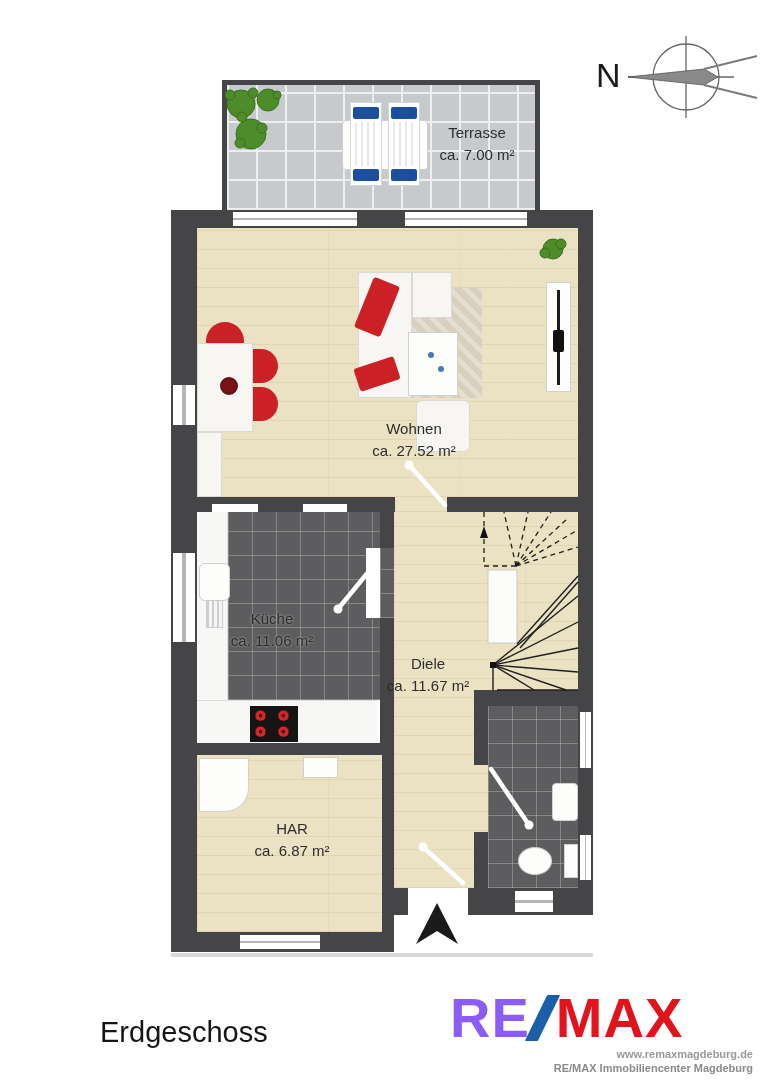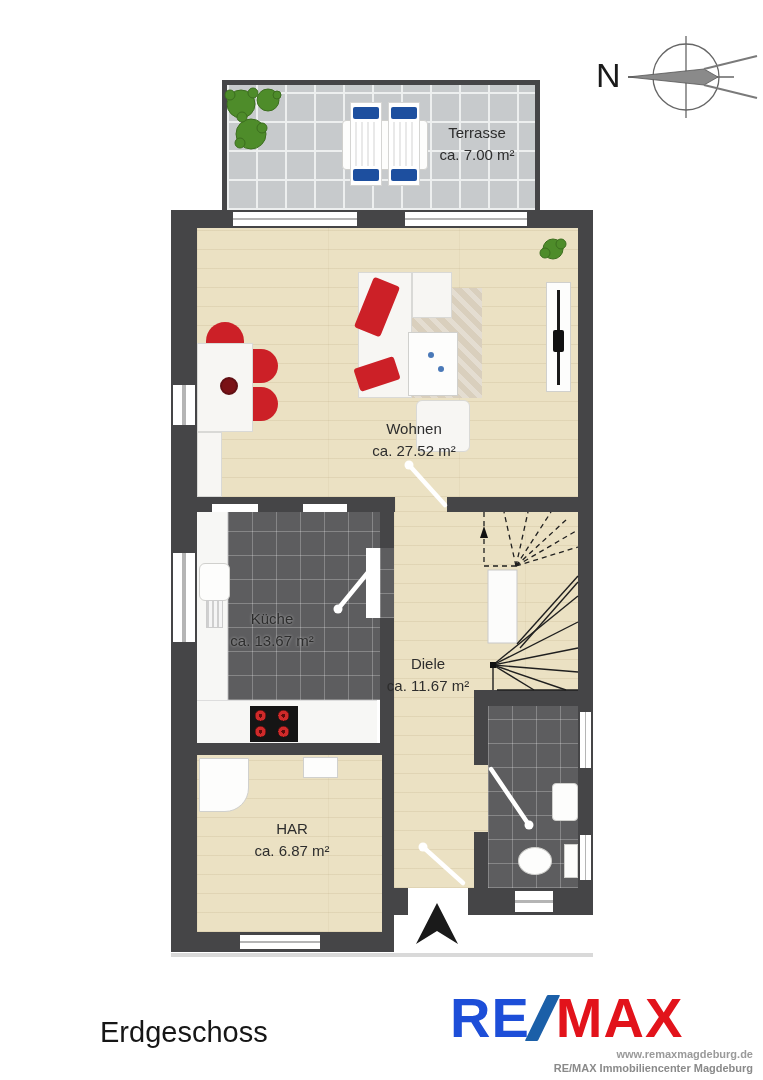--- a/index.html
+++ b/index.html
@@ -218,33 +218,33 @@
   <div class="room-label" style="left:477px;top:122px;">
     <div>Terrasse</div>
     <div>ca. 7.00 m²</div>
   </div>
   <div class="room-label" style="left:414px;top:418px;">
     <div>Wohnen</div>
     <div>ca. 27.52 m²</div>
   </div>
   <div class="room-label on-dark" style="left:272px;top:608px;">
     <div>Küche</div>
-    <div>ca. 13.67 m²</div>
+    <div>ca. 11.06 m²</div>
   </div>
   <div class="room-label" style="left:428px;top:653px;">
     <div>Diele</div>
     <div>ca. 11.67 m²</div>
   </div>
   <div class="room-label" style="left:292px;top:818px;">
     <div>HAR</div>
     <div>ca. 6.87 m²</div>
   </div>
 
   <div class="floor-title">Erdgeschoss</div>
   <div class="logo">
-    <span class="word" style="color:#1d4ed8;">RE</span>
+    <span class="word" style="color:#8b5cf6;">RE</span>
     <span class="slash" style="background:#1b5fa8;"></span>
     <span class="word" style="color:#e2131b;">MAX</span>
   </div>
   <div class="footer-small" style="top:1048px;color:#9a9a9a;">www.remaxmagdeburg.de</div>
   <div class="footer-small" style="top:1062px;color:#8a8a8a;">RE/MAX Immobiliencenter Magdeburg</div>
 
 </div>
 
 </body></html>

